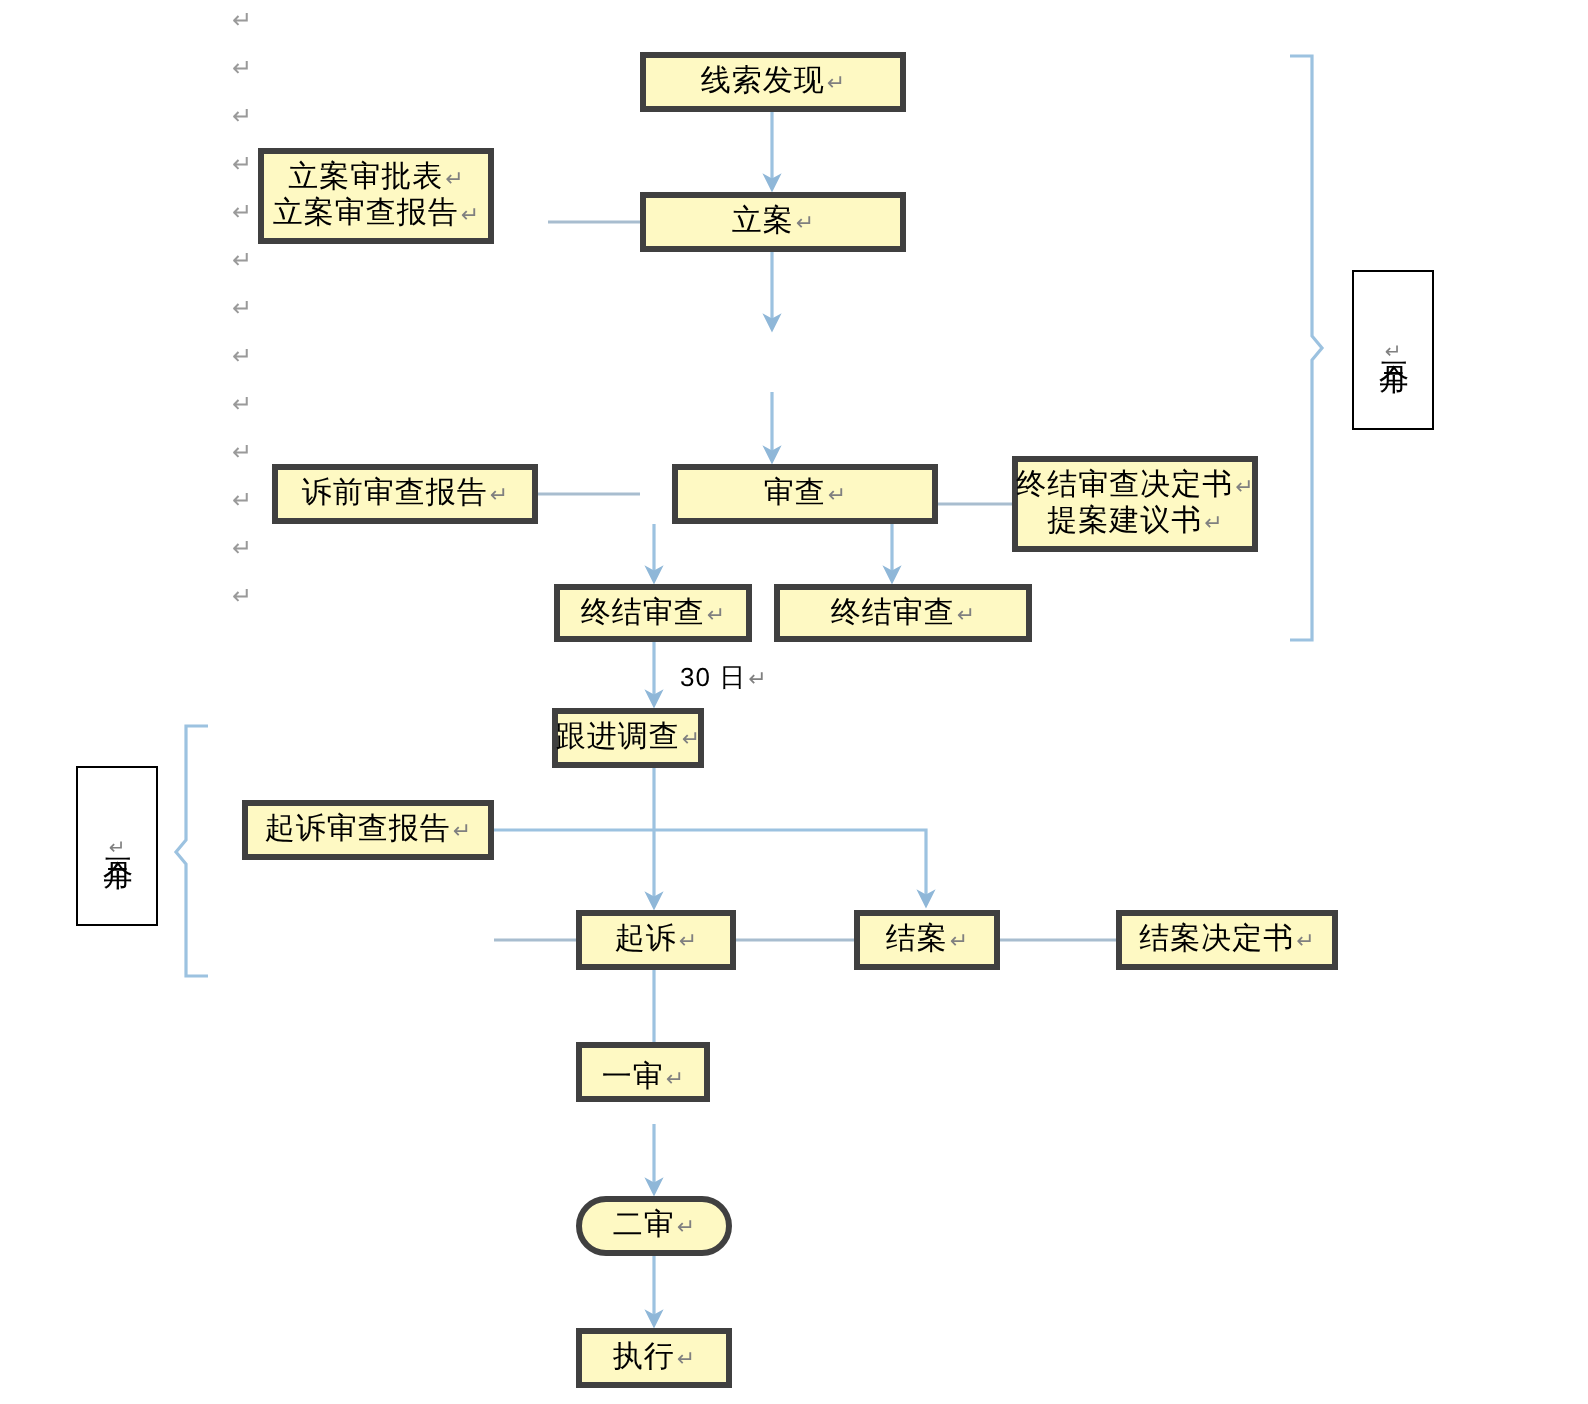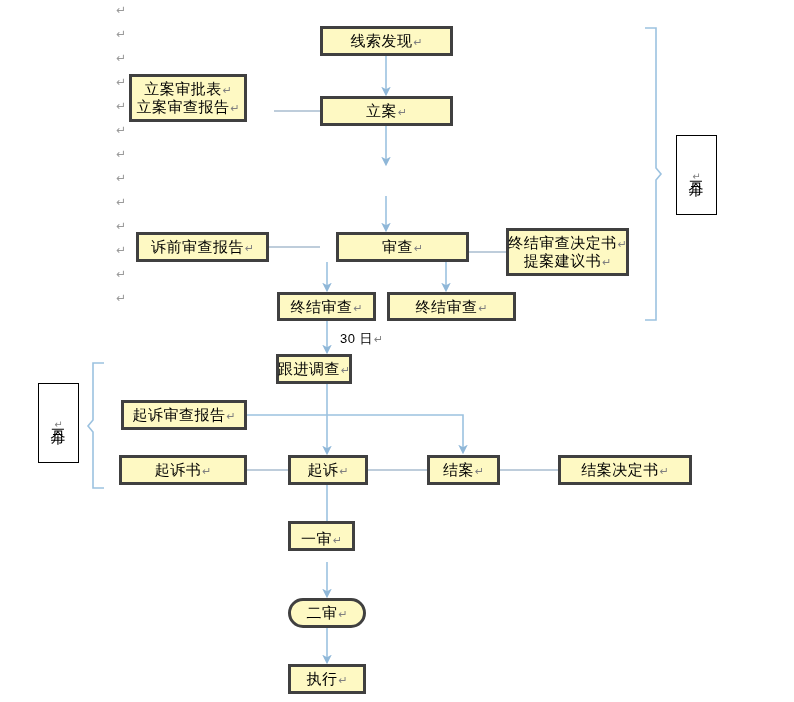--- a/index.html
+++ b/index.html
@@ -202,33 +202,30 @@
   </div>
 
   <div class="node" style="left:276px; top:354px; width:76px; height:30px;">
     <span class="ln"><span>跟进调查</span><span class="pilcrow">↵</span></span>
   </div>
 
   <div class="node" style="left:121px; top:400px; width:126px; height:30px;">
     <span class="ln"><span>起诉审查报告</span><span class="pilcrow">↵</span></span>
   </div>
 
-  <div class="node" style="left:119px; top:455px; width:128px; height:30px;">
-    <span class="ln"><span>起诉书</span><span class="pilcrow">↵</span></span>
-  </div>
 
   <div class="node" style="left:288px; top:455px; width:80px; height:30px;">
     <span class="ln"><span>起诉</span><span class="pilcrow">↵</span></span>
   </div>
 
   <div class="node" style="left:427px; top:455px; width:73px; height:30px;">
     <span class="ln"><span>结案</span><span class="pilcrow">↵</span></span>
   </div>
 
-  <div class="node" style="left:558px; top:455px; width:134px; height:30px;">
+  <div class="node" style="left:558px; top:455px; width:111px; height:30px;">
     <span class="ln"><span>结案决定书</span><span class="pilcrow">↵</span></span>
   </div>
 
   <div class="node" style="left:288px; top:521px; width:67px; height:30px;justify-content:flex-end;">
     <span class="ln"><span>一审</span><span class="pilcrow">↵</span></span>
   </div>
 
   <div class="node" style="left:288px; top:598px; width:78px; height:30px;border-radius:15px;">
     <span class="ln"><span>二审</span><span class="pilcrow">↵</span></span>
   </div>

